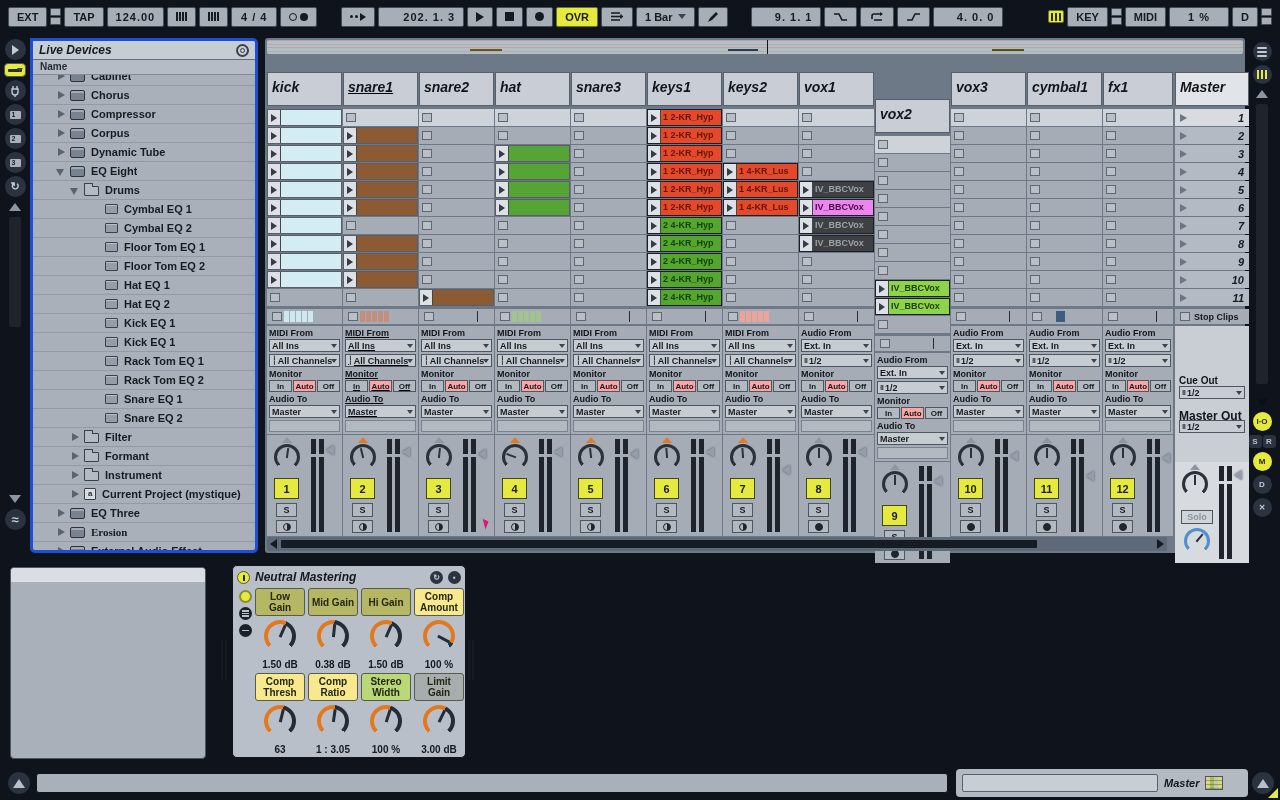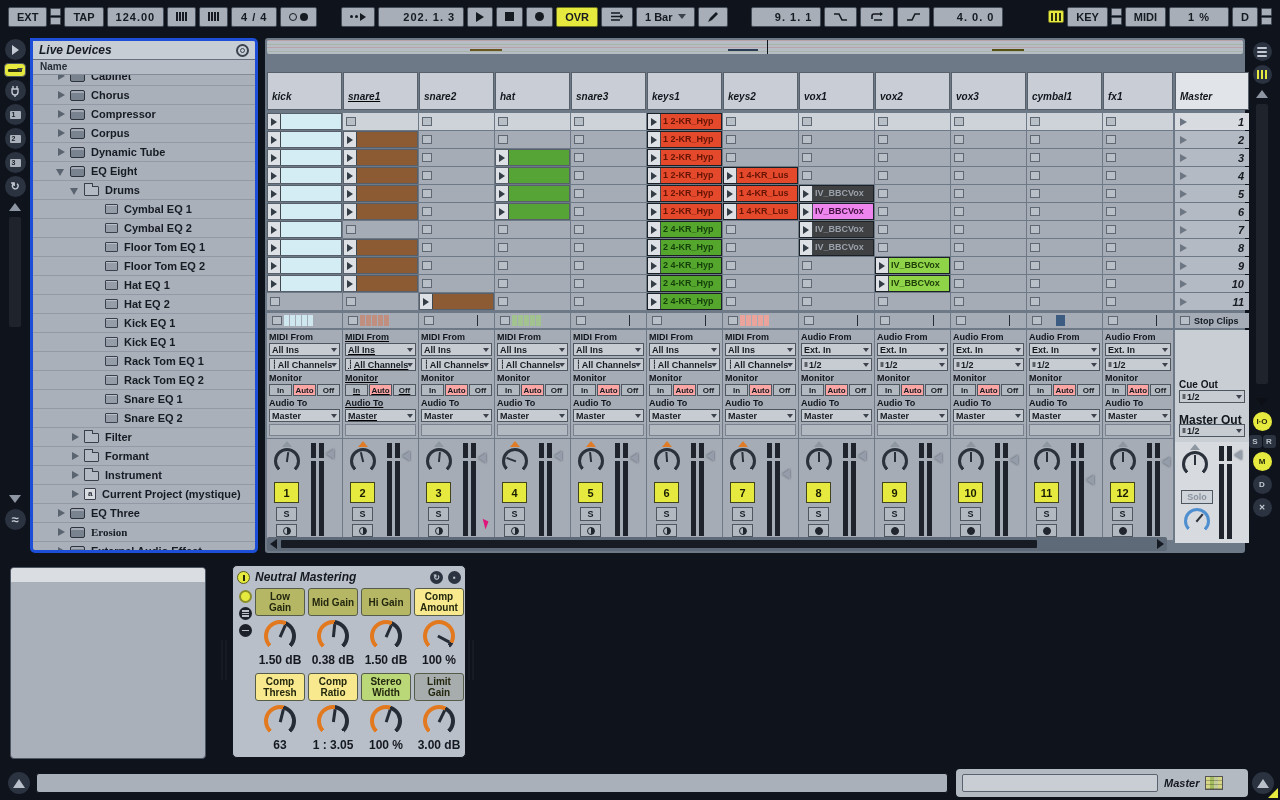--- a/index.html
+++ b/index.html
@@ -60,21 +60,21 @@
   .blabel{overflow:hidden;white-space:nowrap}
 
   
   .session{position:absolute;left:265px;top:38px;width:980px;height:515px;background:#6e7987;border-radius:3px}
   .overview{position:absolute;left:2px;top:2px;width:976px;height:14px;background:#b7bdc5;border-radius:2px;overflow:hidden}
   .overview::before{content:"";position:absolute;inset:0;background:repeating-linear-gradient(180deg,rgba(190,120,120,.38) 0 1px,transparent 1px 4px,rgba(130,160,110,.32) 4px 5px,transparent 5px 7px)}
   .ovdash{position:absolute;height:2px;top:9px}
   .ovplay{position:absolute;width:1px;top:0;bottom:0;background:#10141c}
   .tracks{position:absolute;left:2px;top:34px;display:flex}
   .track{display:flex;flex-direction:column;margin-right:1px}
-  .thead{height:20px;background:#c9ced6;border:1px solid #565f6a;font-style:italic;font-weight:bold;font-size:10px;color:#12161c;padding:18px 4px;margin-bottom:3px;overflow:hidden;white-space:nowrap}
+  .thead{height:34px;background:#c9ced6;border:1px solid #565f6a;font-style:italic;font-weight:bold;font-size:14px;color:#12161c;padding:6px 4px;margin-bottom:3px;overflow:hidden;white-space:nowrap}
   .thead.master{background:#e1e4e8}
   .slot{height:17px;margin-bottom:1px;background:#a5acb6;display:flex;align-items:center}
   .slot.lt{background:#ced3da}
   .stopsq{width:10px;height:9px;background:#b9bfc7;border:1px solid #5e6772;margin-left:3px}
   .clip{display:flex;width:100%;height:100%;border:1px solid #565f6a}
   .clip.labeled{border-color:#1b2027}
   .clip .pb{width:13px;flex:none;background:#dde1e5;border-right:1px solid #3f474f;display:flex;align-items:center;justify-content:center}
   .clip .pb i{width:0;height:0;border-top:4px solid transparent;border-bottom:4px solid transparent;border-left:6px solid #343c46}
   .clip .body{flex:1;font-size:9px;font-weight:bold;line-height:14px;padding-left:2px;overflow:hidden;white-space:nowrap}
   .srow{height:15px;margin:2px 0;background:#a5acb6;display:flex;align-items:center;padding:0 2px;gap:2px}
@@ -141,21 +141,21 @@
   .devside{position:absolute;left:6px;top:24px;display:flex;flex-direction:column;gap:4px}
   .devside .y{width:13px;height:13px;border-radius:50%;background:#e7ea3e;border:2px solid #8a8d2c}
   .devside .k{width:13px;height:13px;border-radius:50%;background:#1c2129;display:flex;flex-direction:column;align-items:center;justify-content:center;gap:1px}
   .devside .k i{width:7px;height:1.5px;background:#b9c0c9}
   .macros{position:absolute;left:22px;top:22px;display:grid;grid-template-columns:repeat(4,50px);grid-auto-rows:82px;gap:3px}
   .macro{display:flex;flex-direction:column;align-items:center}
   .mlabel{width:50px;height:28px;border-radius:3px;border:1px solid #555d4a;font-size:10px;font-weight:bold;color:#23270e;display:flex;align-items:center;justify-content:center;text-align:center;line-height:11px;padding:0 2px}
   .mknob{width:32px;height:32px;border-radius:50%;position:relative;margin-top:4px;background:conic-gradient(from 225deg,#e2791f 0 var(--a),#262c36 var(--a) 270deg,transparent 270deg)}
   .mknob::before{content:"";position:absolute;inset:4px;border-radius:50%;background:#b9bfc8}
   .mknob .ndl{position:absolute;left:15px;top:4px;width:2.5px;height:13px;background:#262c36;transform-origin:1px 12px}
-  .mval{font-size:12px;font-weight:bold;color:#14181f;margin-top:1px}
+  .mval{font-size:10px;font-weight:bold;color:#14181f;margin-top:7px}
   .dropzone{position:absolute;left:476px;top:565px;width:792px;height:193px;background:#a9b0b9;border-radius:3px;border:1px solid #10151d;display:flex;align-items:center;justify-content:center}
   .dropzone span{font-size:11px;font-weight:bold;color:#1a1f27}
 
   
   .statusbar{position:absolute;left:0;top:766px;width:1280px;height:34px}
   .cbtn{position:absolute;width:22px;height:22px;border-radius:50%;background:#2b3240;display:flex;align-items:center;justify-content:center}
   .cbtn i{width:0;height:0;border-left:6px solid transparent;border-right:6px solid transparent;border-bottom:9px solid #b9c0c9}
   .ibar{position:absolute;height:20px;background:#a9b0b9;border-radius:3px;border:1px solid #10151d}
   .selgroup{position:absolute;left:956px;top:3px;width:292px;height:28px;background:#b4bac2;border-radius:4px;display:flex;align-items:center;padding:0 6px;gap:6px}
   .selgroup .bar2{width:196px;height:18px;background:#c9ced5;border-radius:2px;border:1px solid #59626e}
@@ -1279,21 +1279,21 @@
             </div>
             <div class="fad"></div>
             <span class="vt" style="top: 12px;"></span>
             <div class="numb">8</div>
             <div class="sb">S</div>
             <div class="ab">
               <i class="dotf"></i>
             </div>
           </div>
         </div>
-        <div class="track" style="width: 75px;">
+        <div class="track" style="width: 75px; margin-top: 27px;">
           <div class="thead">vox2</div>
           <div class="slot lt">
             <span class="stopsq"></span>
           </div>
           <div class="slot">
             <span class="stopsq"></span>
           </div>
           <div class="slot">
             <span class="stopsq"></span>
           </div>

